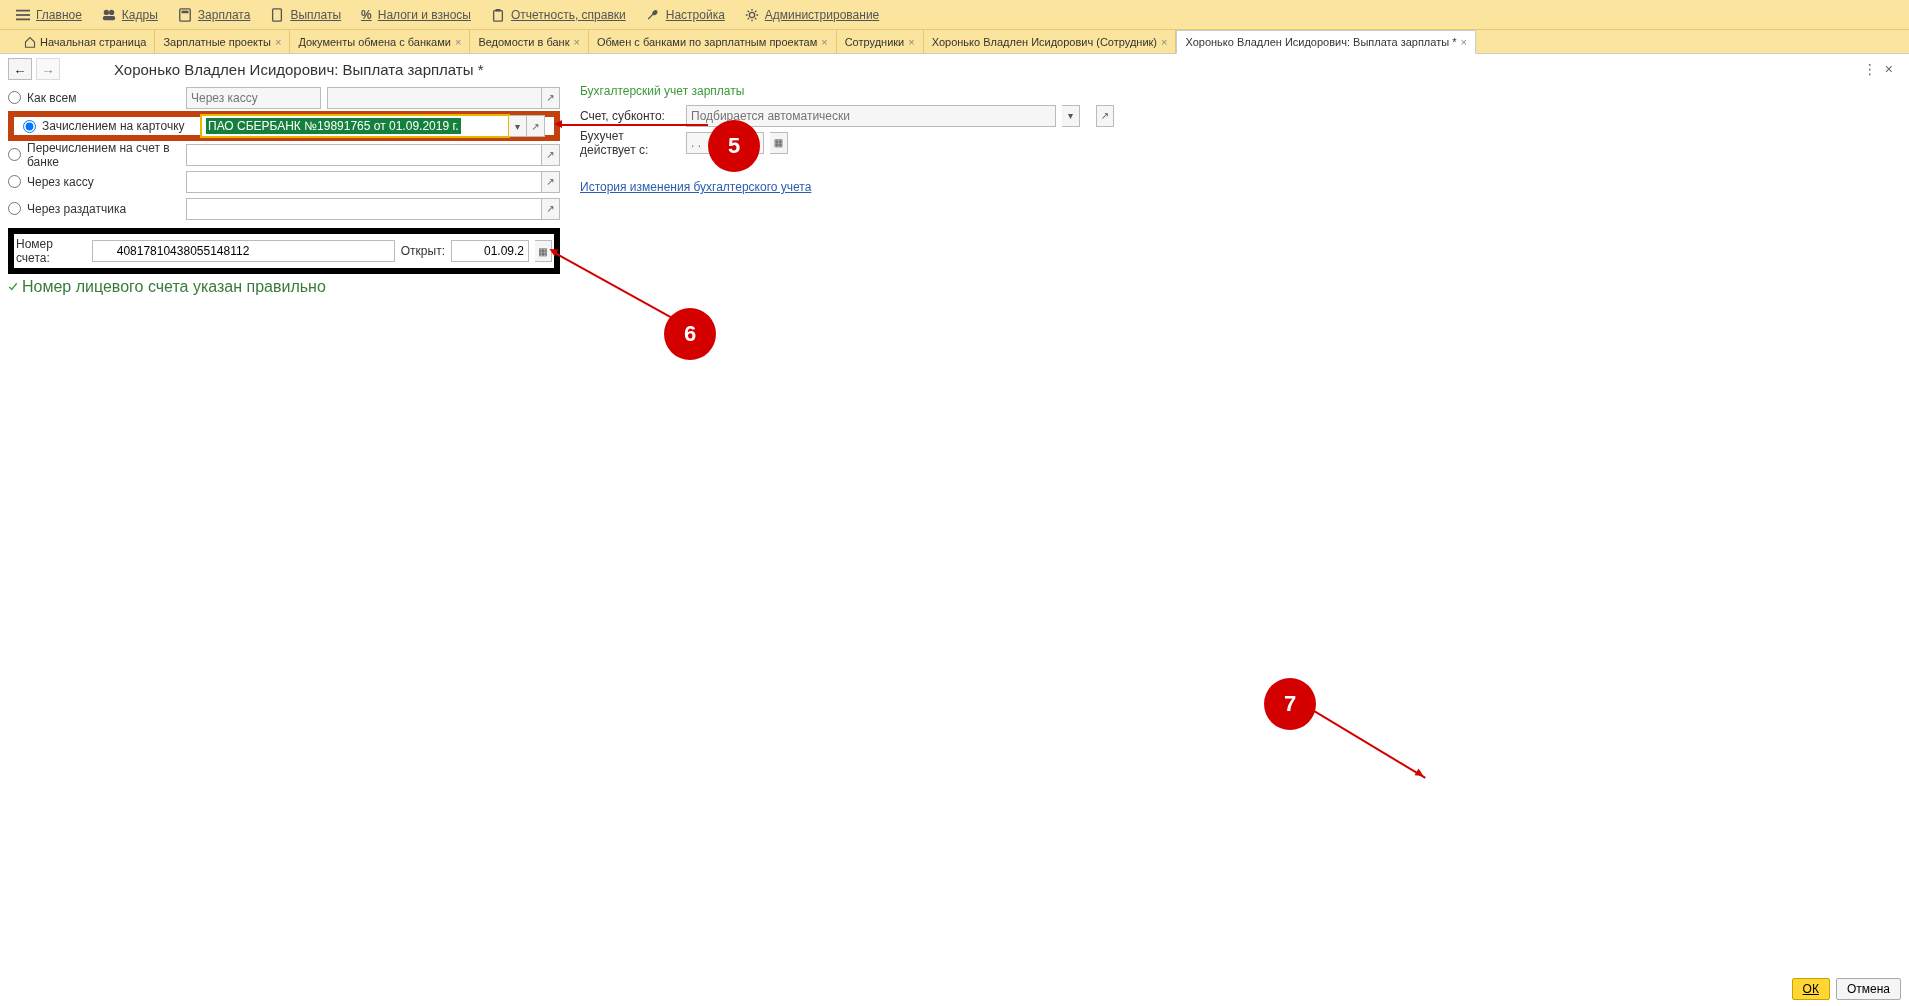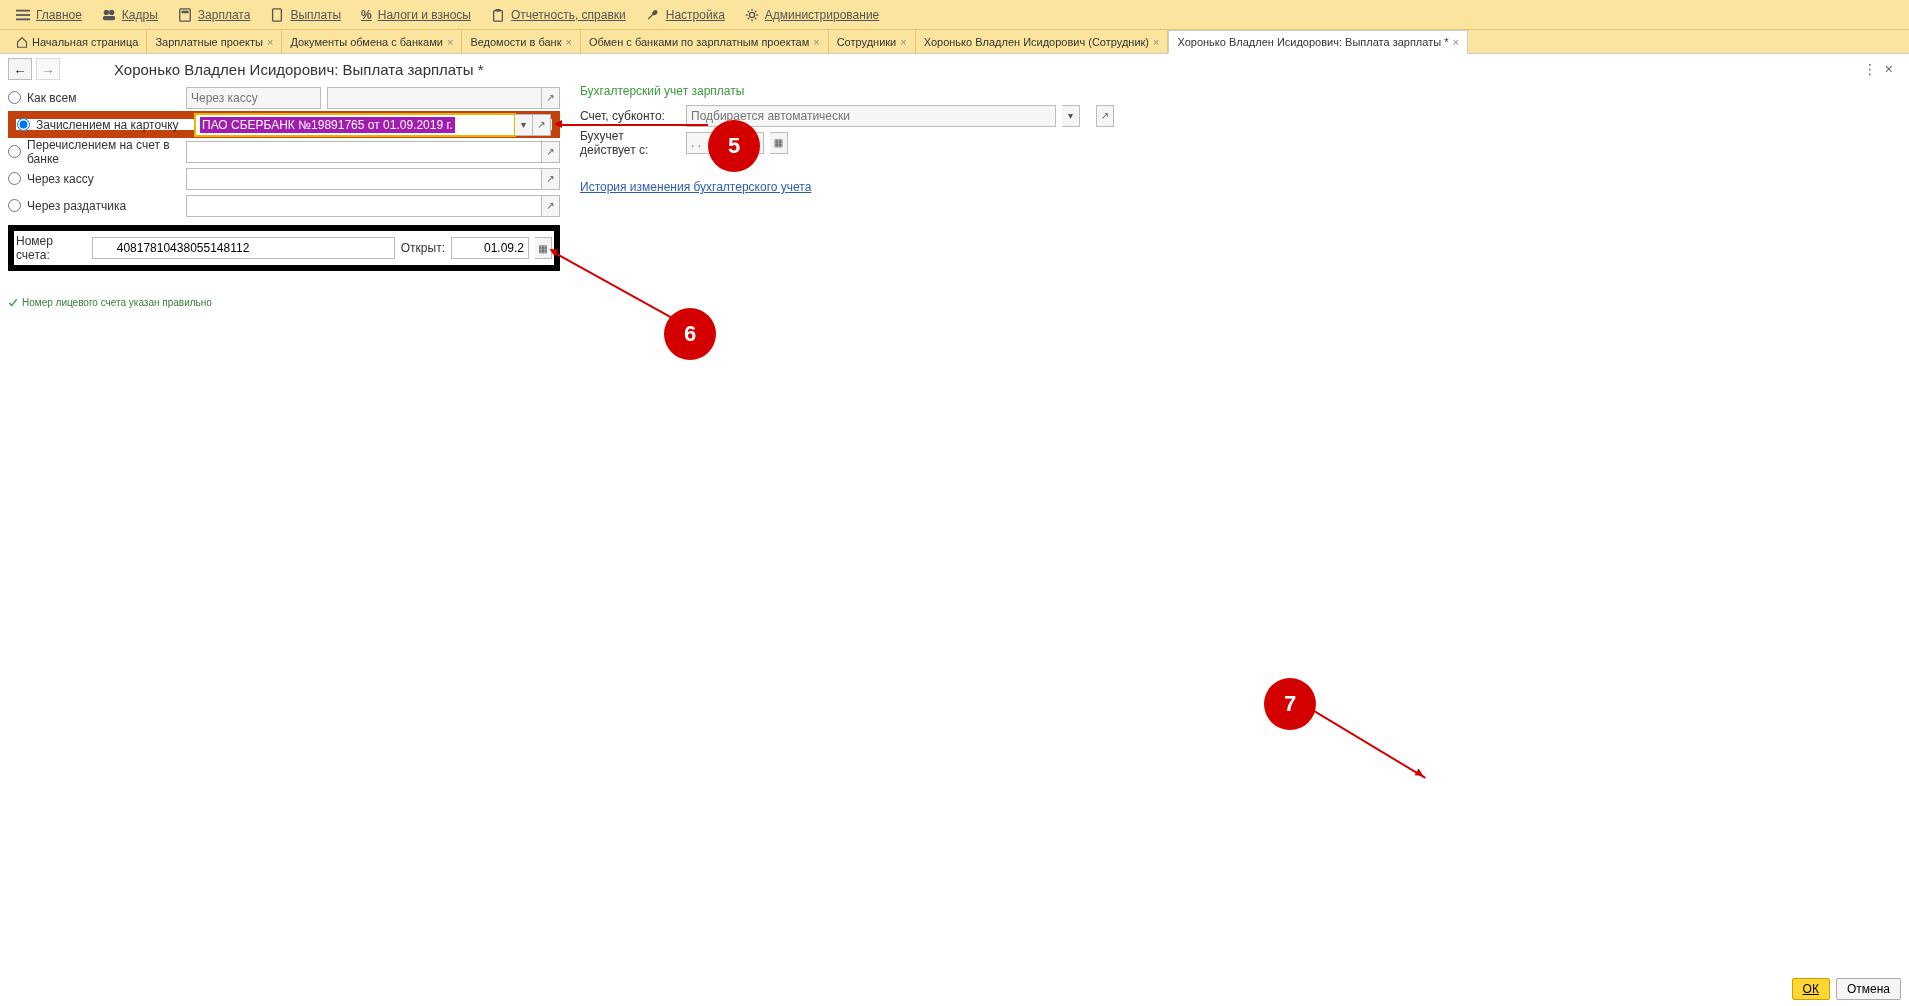--- a/index.html
+++ b/index.html
@@ -4,21 +4,21 @@
 <style>
   * { box-sizing: border-box; margin: 0; padding: 0; }
   body { font-family: Arial, sans-serif; font-size: 12px; color: #333; background: #fff; width: 1909px; height: 1006px; position: relative; overflow: hidden; }
 
   
   .topmenu { background: #fbe59e; height: 30px; display: flex; align-items: center; padding: 0 6px; border-bottom: 1px solid #e5c77a; }
   .topmenu-item { display: flex; align-items: center; gap: 6px; padding: 0 10px; height: 100%; cursor: pointer; color: #555; text-decoration: underline; }
   .topmenu-item svg { width: 14px; height: 14px; fill: #555; }
 
   
-  .tabsbar { background: #fbe59e; height: 24px; display: flex; align-items: stretch; padding-left: 8px; border-bottom: 1px solid #ccc; }
+  .tabsbar { background: #fbe59e; height: 24px; display: flex; align-items: stretch; padding-left: 16px; border-bottom: 1px solid #ccc; }
   .tab { display: flex; align-items: center; gap: 4px; padding: 0 8px; border-right: 1px solid #e5c77a; font-size: 11px; cursor: pointer; color: #333; white-space: nowrap; }
   .tab.active { background: #fff; border: 1px solid #ccc; border-bottom: 1px solid #fff; margin-bottom: -1px; }
   .tab .close { color: #888; font-size: 11px; cursor: pointer; }
   .tab svg { width: 12px; height: 12px; fill: #555; }
 
   
   .formheader { display: flex; align-items: center; height: 30px; padding: 4px 8px; gap: 4px; }
   .nav-btn { width: 24px; height: 22px; border: 1px solid #bbb; background: #f5f5f5; cursor: pointer; display: flex; align-items: center; justify-content: center; }
   .page-title { font-size: 15px; font-weight: normal; margin-left: 50px; }
   .header-right { margin-left: auto; display: flex; gap: 8px; align-items: center; padding-right: 8px; }
@@ -30,26 +30,26 @@
   .right-col { flex: 1; }
 
   .radio-row { display: flex; align-items: center; height: 27px; gap: 6px; }
   .radio-label { width: 172px; display: flex; align-items: center; gap: 6px; }
   .radio-label input { margin: 0; }
   .radio-input-wrap { flex: 1; display: flex; align-items: center; }
   .text-input { height: 22px; border: 1px solid #bbb; padding: 0 4px; font-size: 12px; background: #fff; }
   .text-input.disabled { background: #f6f6f6; color: #999; }
   .pick-btn { width: 18px; height: 22px; border: 1px solid #bbb; border-left: none; background: #f5f5f5; cursor: pointer; display: flex; align-items: center; justify-content: center; font-size: 10px; color: #555; }
 
-  .highlight-row { border: 8px solid #c2410c; padding: 1px; }
+  .highlight-row { border: 6px solid #c2410c; padding: 9px; }
   .sel-input { background: #fff; border: 1px solid #e6b800; outline: 1px solid #e6b800; }
-  .sel-text { background: #a21caf; color: #fff; padding: 1px 2px; display: inline-block; }
+  .sel-text { background: #15803d; color: #fff; padding: 1px 2px; display: inline-block; }
 
   .account-row { display: flex; align-items: center; gap: 6px; border: 6px solid #000000; padding: 3px 2px; margin-top: 6px; }
-  .validation { color: #3a7a3a; display: flex; align-items: center; gap: 4px; margin-top: 26px; font-size: 10px; }
+  .validation { color: #3a7a3a; display: flex; align-items: center; gap: 4px; margin-top: 4px; font-size: 16px; }
   .validation svg { fill: #3a9a3a; width: 10px; height: 10px; }
 
   .right-col .section-title { color: #3a9a3a; font-size: 12px; margin-bottom: 4px; }
   .right-row { display: flex; align-items: center; gap: 6px; height: 27px; }
   .right-row .lbl { width: 100px; }
   .link { color: #2a5db0; text-decoration: underline; cursor: pointer; }
 
   
   .footer { position: absolute; bottom: 6px; right: 8px; display: flex; gap: 6px; }
   .btn { height: 22px; padding: 0 10px; border: 1px solid #aaa; background: #f5f5f5; cursor: pointer; font-size: 12px; border-radius: 2px; }

